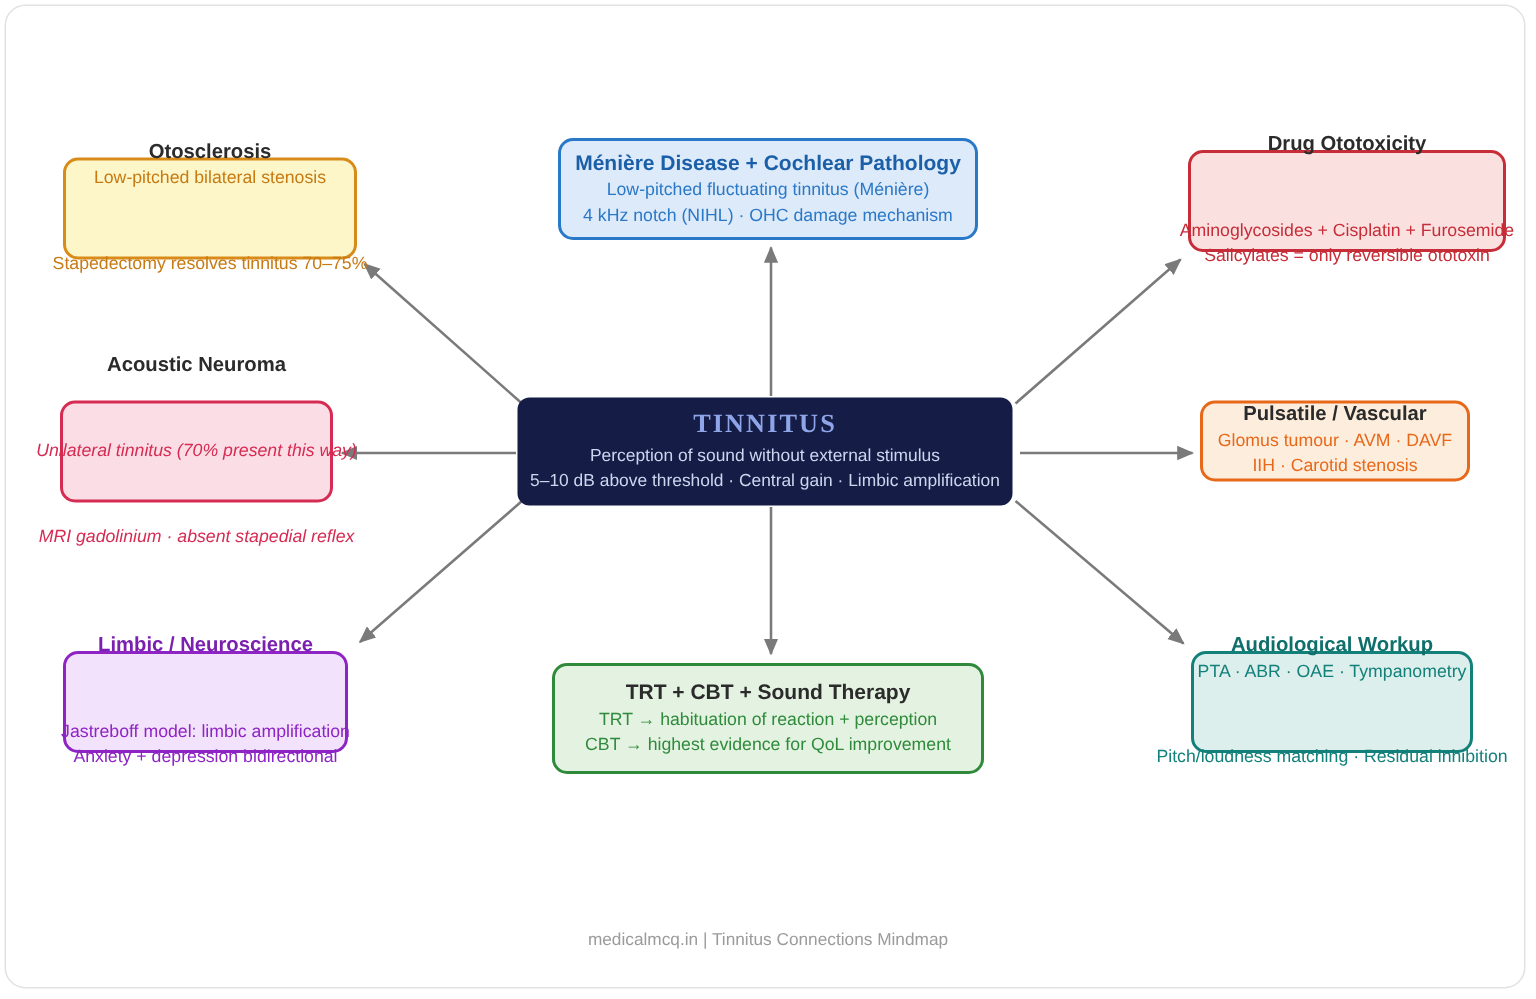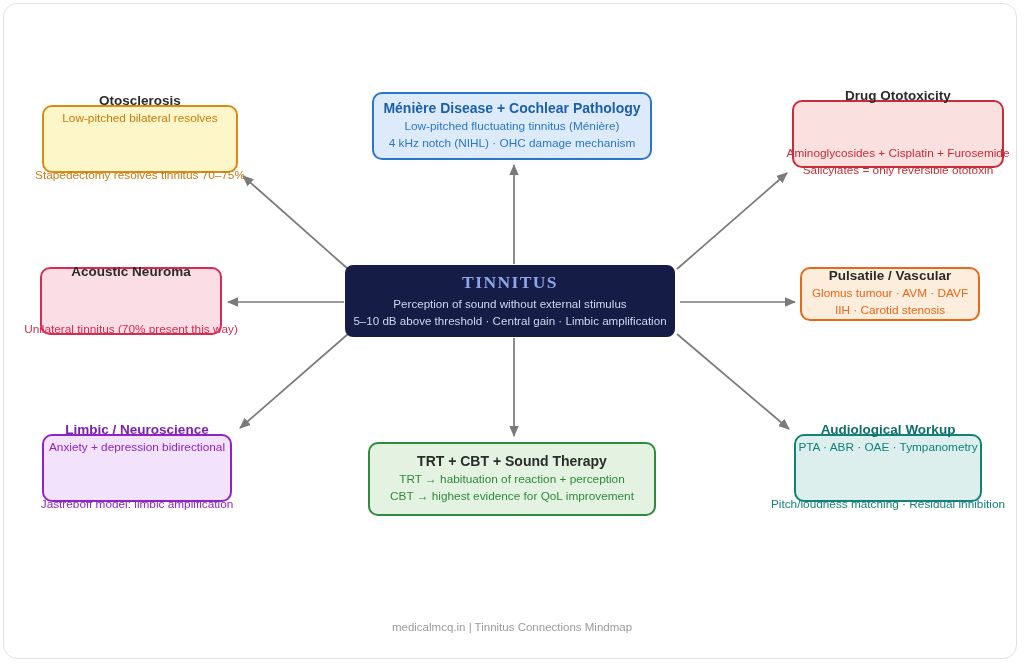--- a/index.html
+++ b/index.html
@@ -101,21 +101,21 @@
     background: #fbe0e0; border-color: #c62d38;
   }
   #node-ototoxicity .title { color: #2b2b2b; }
   #node-ototoxicity .line { color: #c62d38; }
 
   #node-neuroma {
     left: 40px; top: 267px; width: 182px; height: 68px;
     background: #fbdde6; border-color: #d62b52;
   }
   #node-neuroma .title { color: #2b2b2b; }
-  #node-neuroma .line { color: #d62b52; }
+  #node-neuroma .line { color: #d62b52; font-style: italic; }
 
   #node-pulsatile {
     left: 800px; top: 267px; width: 180px; height: 54px;
     background: #fdeddc; border-color: #e8681a;
   }
   #node-pulsatile .title { color: #2b2b2b; }
   #node-pulsatile .line { color: #e8681a; }
 
   #node-limbic {
     left: 42px; top: 434px; width: 190px; height: 68px;
@@ -176,51 +176,52 @@
   </svg>
 
   <div class="node" id="node-center">
     <div class="title">TINNITUS</div>
     <div class="line">Perception of sound without external stimulus</div>
     <div class="line">5–10 dB above threshold · Central gain · Limbic amplification</div>
   </div>
 
   <div class="node" id="node-otosclerosis">
     <div class="title">Otosclerosis</div>
-    <div class="line">Low-pitched bilateral resolves</div>
+    <div class="line">Low-pitched bilateral stenosis</div>
     <div class="line wide">Stapedectomy resolves tinnitus 70–75%</div>
   </div>
 
   <div class="node" id="node-meniere">
     <div class="title">Ménière Disease + Cochlear Pathology</div>
     <div class="line">Low-pitched fluctuating tinnitus (Ménière)</div>
     <div class="line">4 kHz notch (NIHL) · OHC damage mechanism</div>
   </div>
 
   <div class="node" id="node-ototoxicity">
     <div class="title">Drug Ototoxicity</div>
     <div class="line wide">Aminoglycosides + Cisplatin + Furosemide</div>
     <div class="line">Salicylates = only reversible ototoxin</div>
   </div>
 
   <div class="node" id="node-neuroma">
     <div class="title">Acoustic Neuroma</div>
     <div class="line wide">Unilateral tinnitus (70% present this way)</div>
+    <div class="line wide">MRI gadolinium · absent stapedial reflex</div>
   </div>
 
   <div class="node" id="node-pulsatile">
     <div class="title">Pulsatile / Vascular</div>
     <div class="line">Glomus tumour · AVM · DAVF</div>
     <div class="line">IIH · Carotid stenosis</div>
   </div>
 
   <div class="node" id="node-limbic">
     <div class="title">Limbic / Neuroscience</div>
+    <div class="line wide">Jastreboff model: limbic amplification</div>
     <div class="line">Anxiety + depression bidirectional</div>
-    <div class="line wide">Jastreboff model: limbic amplification</div>
   </div>
 
   <div class="node" id="node-therapy">
     <div class="title">TRT + CBT + Sound Therapy</div>
     <div class="line">TRT → habituation of reaction + perception</div>
     <div class="line">CBT → highest evidence for QoL improvement</div>
   </div>
 
   <div class="node" id="node-workup">
     <div class="title">Audiological Workup</div>

